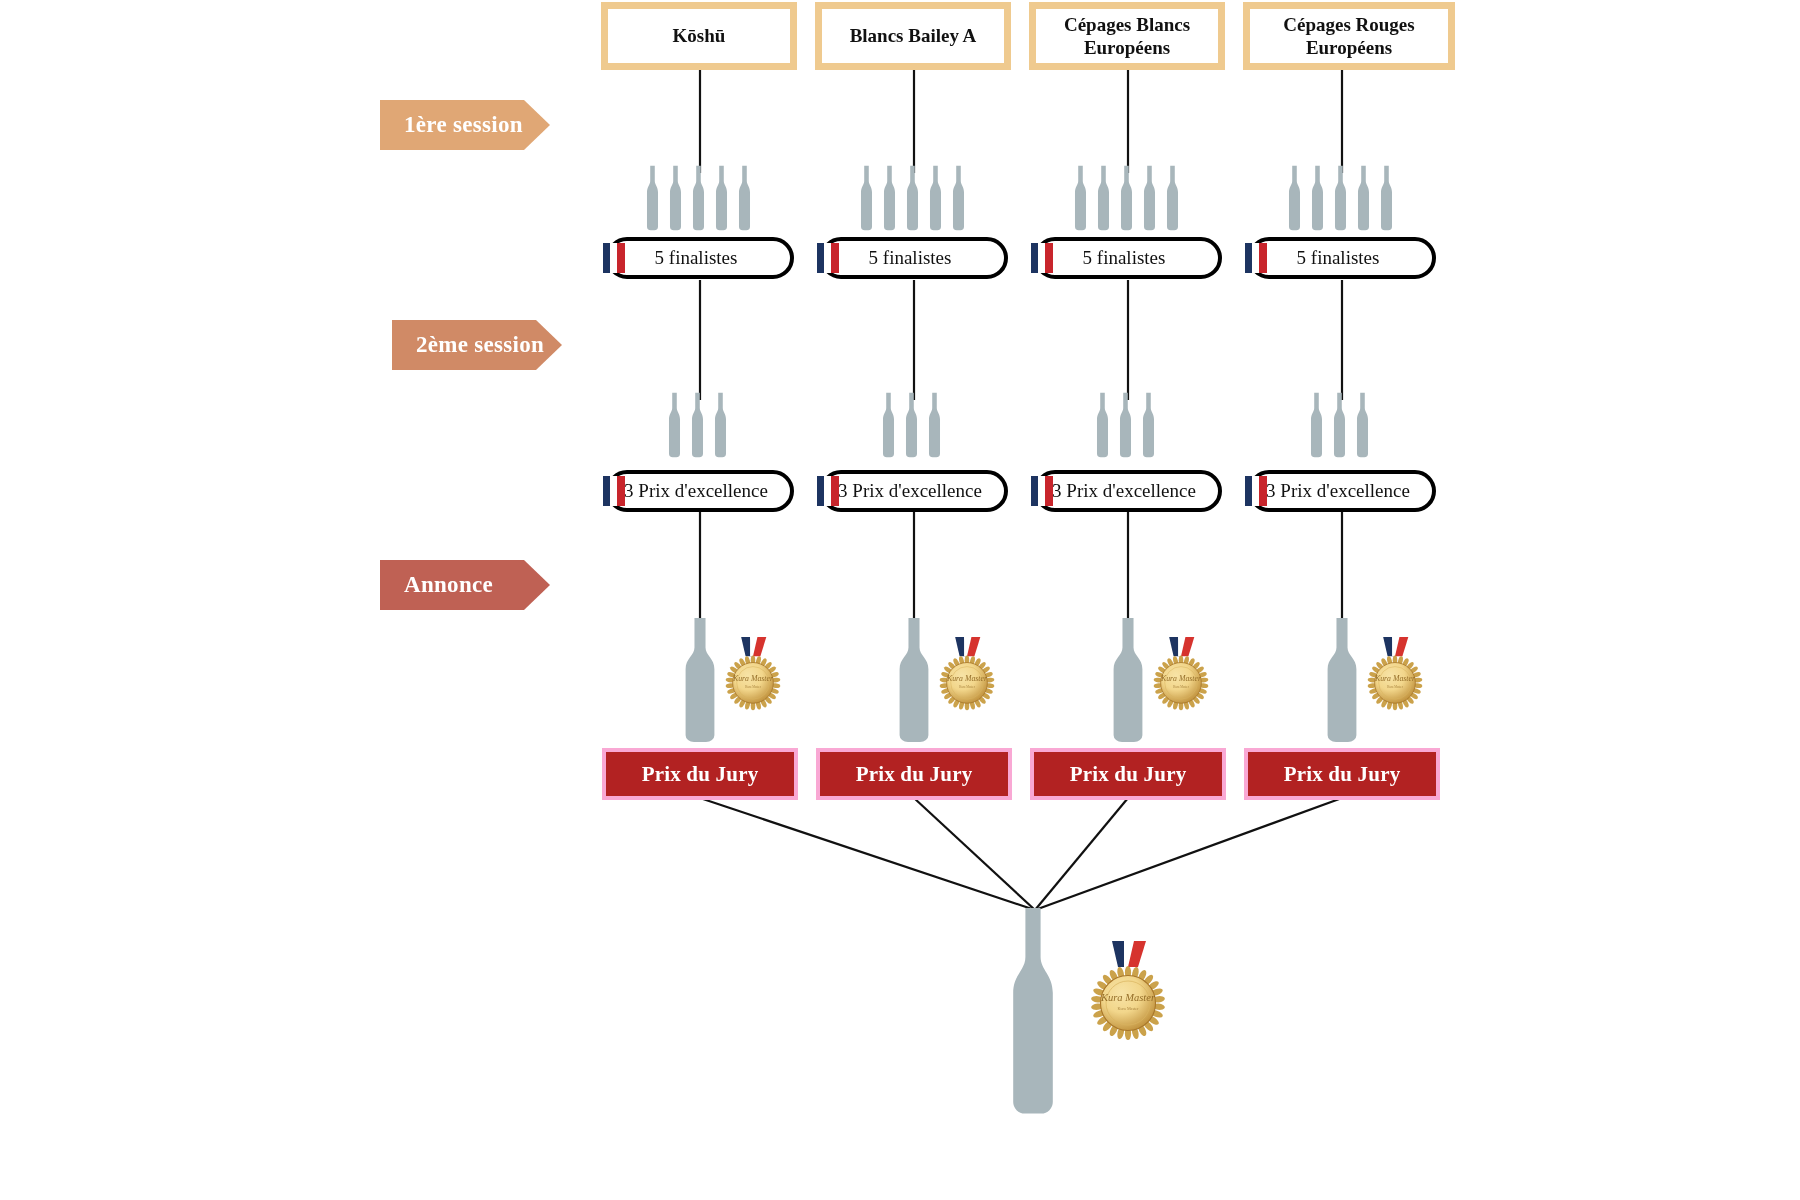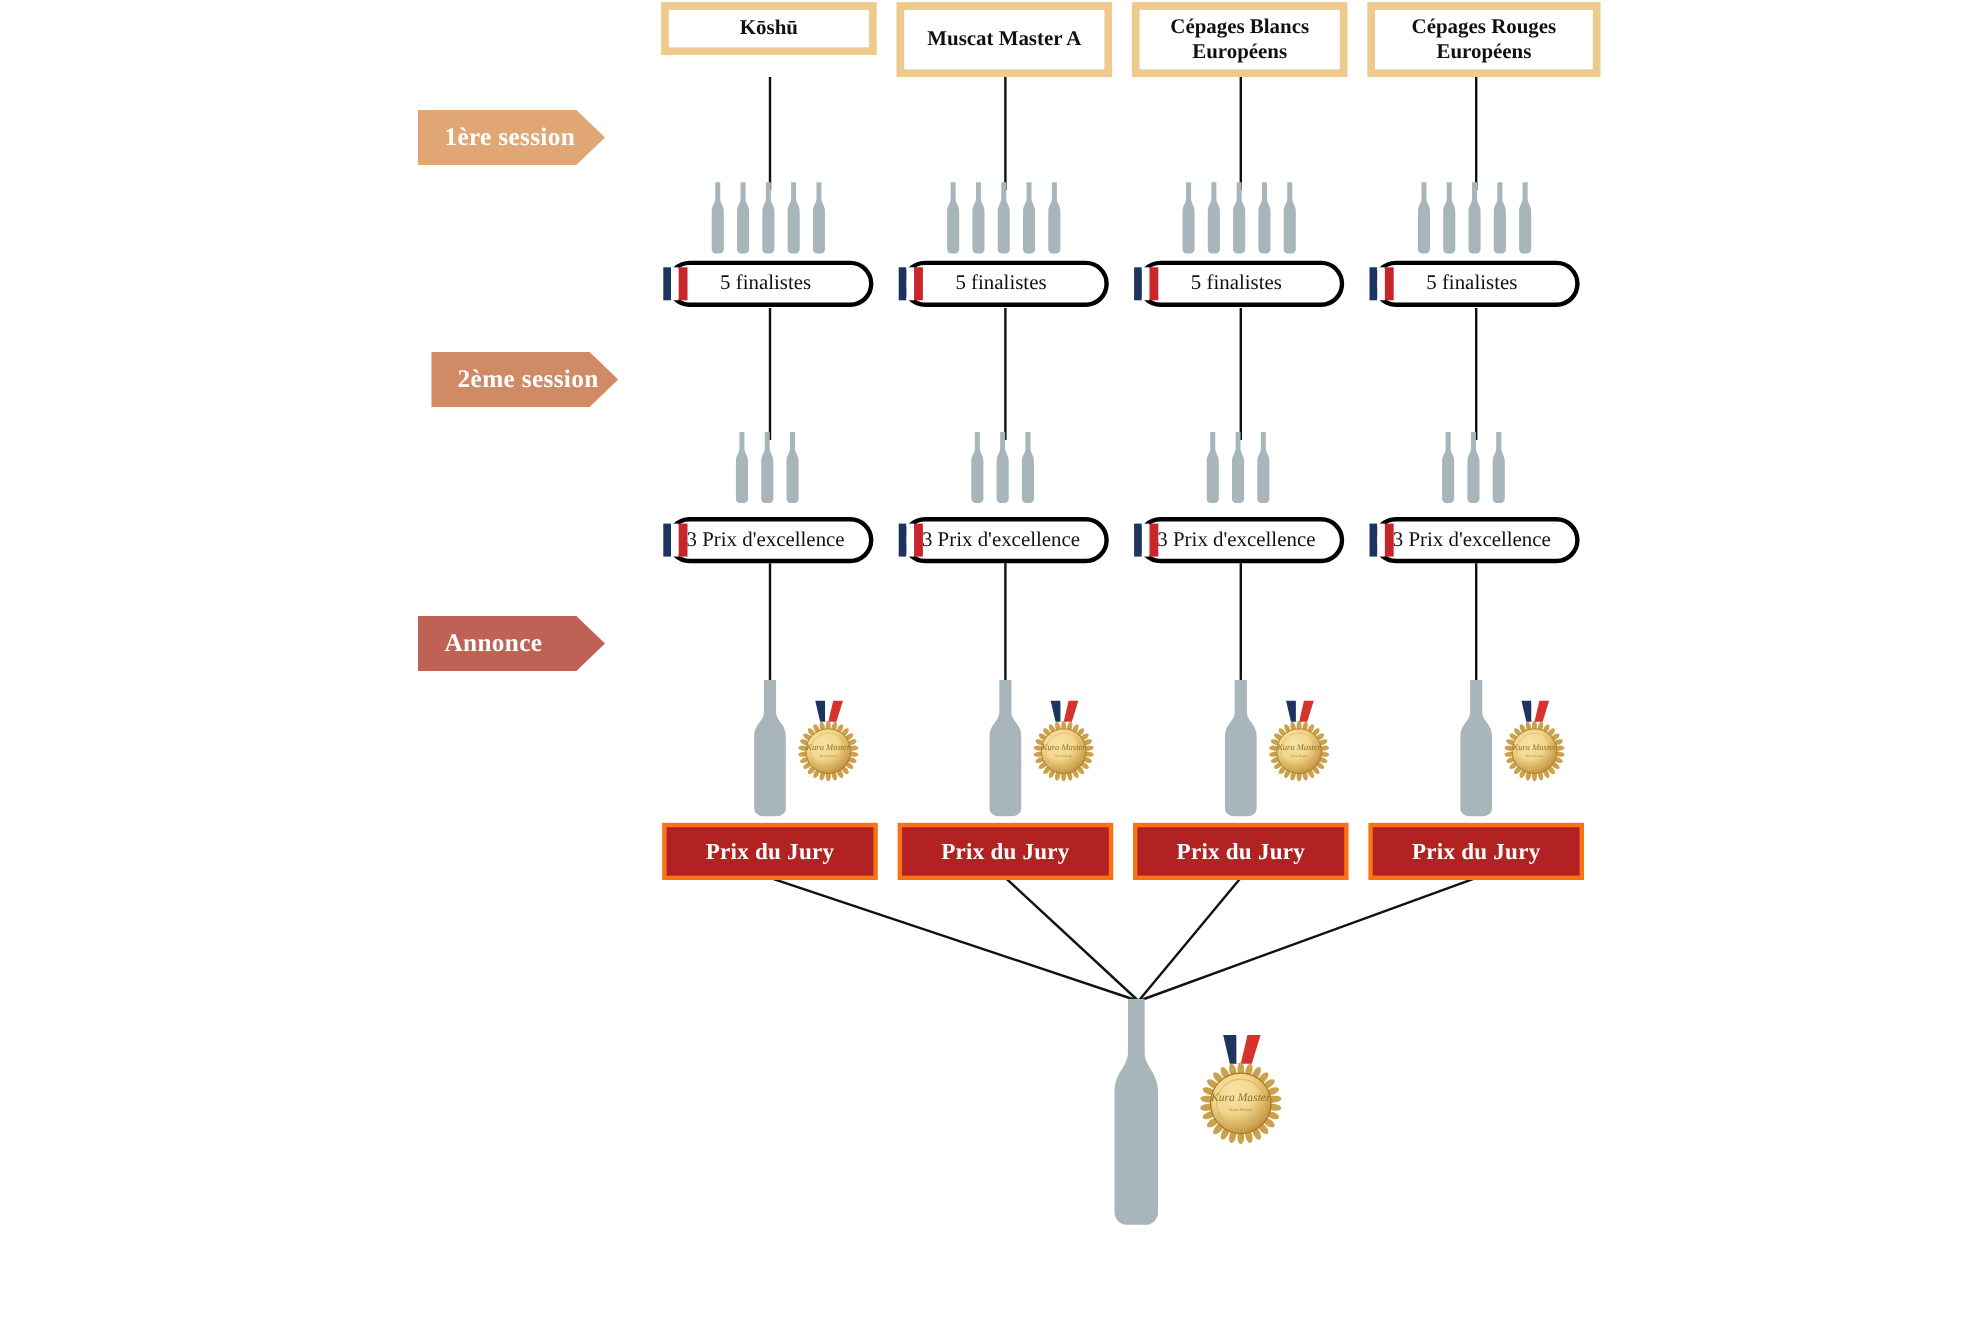--- a/index.html
+++ b/index.html
@@ -109,21 +109,21 @@
 
   
   .big-bottle { position: absolute; z-index: 2; }
 
   
   .medal { position: absolute; z-index: 4; }
 
   
   .jury-box {
     position: absolute;
-    background: #f97316;
+    background: #f9a8d4;
     padding: 4px;
     display: flex;
     z-index: 3;
   }
   .jury-inner {
     width: 100%;
     height: 100%;
     background: #b22222;
     display: flex;
     align-items: center;
@@ -182,28 +182,28 @@
   <div class="phase-tag" style="left:380px; top:100px; width:170px; background:#e0a775;">
     <span>1ère session</span>
   </div>
   <div class="phase-tag" style="left:364px; top:320px; width:170px; background:#d08a66;margin-left:28px;">
     <span>2ème session</span>
   </div>
   <div class="phase-tag" style="left:380px; top:560px; width:170px; background:#bf6154;">
     <span>Annonce</span>
   </div>
 
-  <div class="cat-head" style="left:601px; top:2px; width:196px; height:48px;">
+  <div class="cat-head" style="left:601px; top:2px; width:196px; height:68px;">
     <div class="cat-head-inner">
       <span><span>Kōshū</span></span>
     </div>
   </div>
   <div class="cat-head" style="left:815px; top:2px; width:196px; height:68px;">
     <div class="cat-head-inner">
-      <span><span>Muscat Master A</span></span>
+      <span><span>Blancs Bailey A</span></span>
     </div>
   </div>
   <div class="cat-head" style="left:1029px; top:2px; width:196px; height:68px;">
     <div class="cat-head-inner">
       <span>
         <span>Cépages Blancs</span><br>
         <span>Européens</span>
       </span>
     </div>
   </div>

